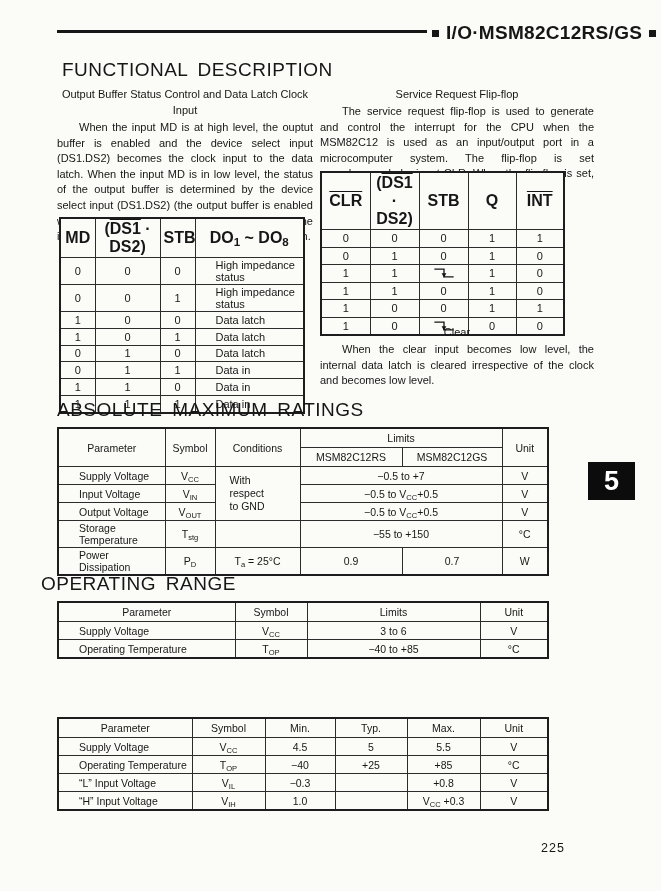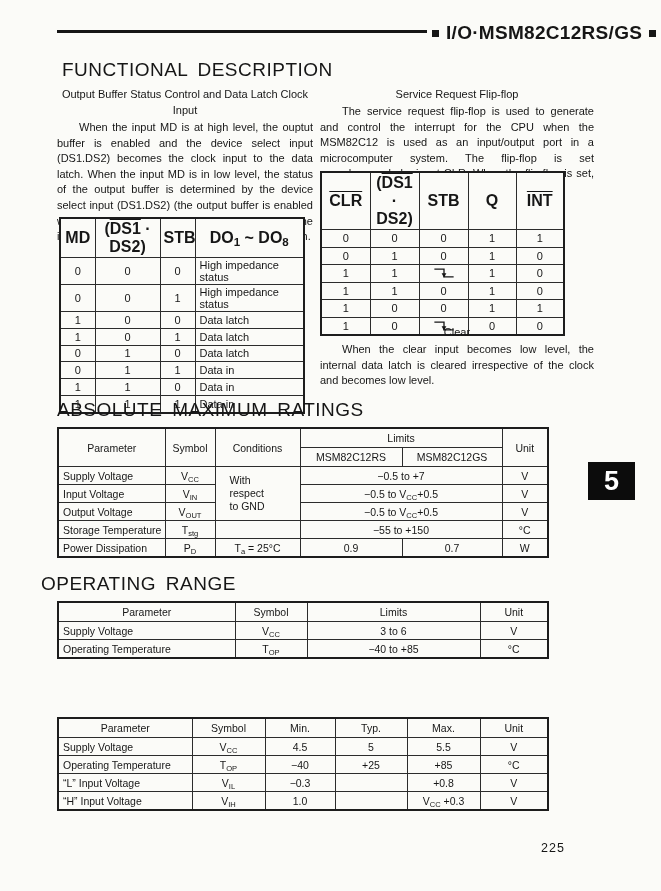--- a/index.html
+++ b/index.html
@@ -22,21 +22,21 @@
   .article p{margin:0;text-indent:22px}
 
   
   table.grid{position:absolute;border-collapse:collapse;table-layout:fixed;
              border:2px solid #1d1d1d;font-size:10.5px;background:#fbfbf8}
   .grid th,.grid td{border:1px solid #2c2c2c;text-align:center;vertical-align:middle;
                     padding:1px 3px;font-weight:normal;overflow:hidden}
   table.tt th{font-weight:bold;height:18px;font-size:16px}
   table.tt td{height:14.5px;font-size:11px}
   table.tt-left td{height:13.8px}
-  .grid .l{text-align:left;padding-left:4px}
+  .grid .l{text-align:left;padding-left:20px}
   .grid .cond{padding-left:14px;padding-right:26px;line-height:13px}
   table.spec th{height:16px}
   table.spec td{height:15px}
   sub{font-size:.72em;vertical-align:-0.28em;line-height:0}
   .ov{text-decoration:overline}
   svg.edge{width:24px;height:14px;vertical-align:middle}
 
   
   .sidetab{position:absolute;left:588px;top:462px;width:47px;height:38px;background:#0c0c0c;
            color:#fff;display:flex;align-items:center;justify-content:center;

